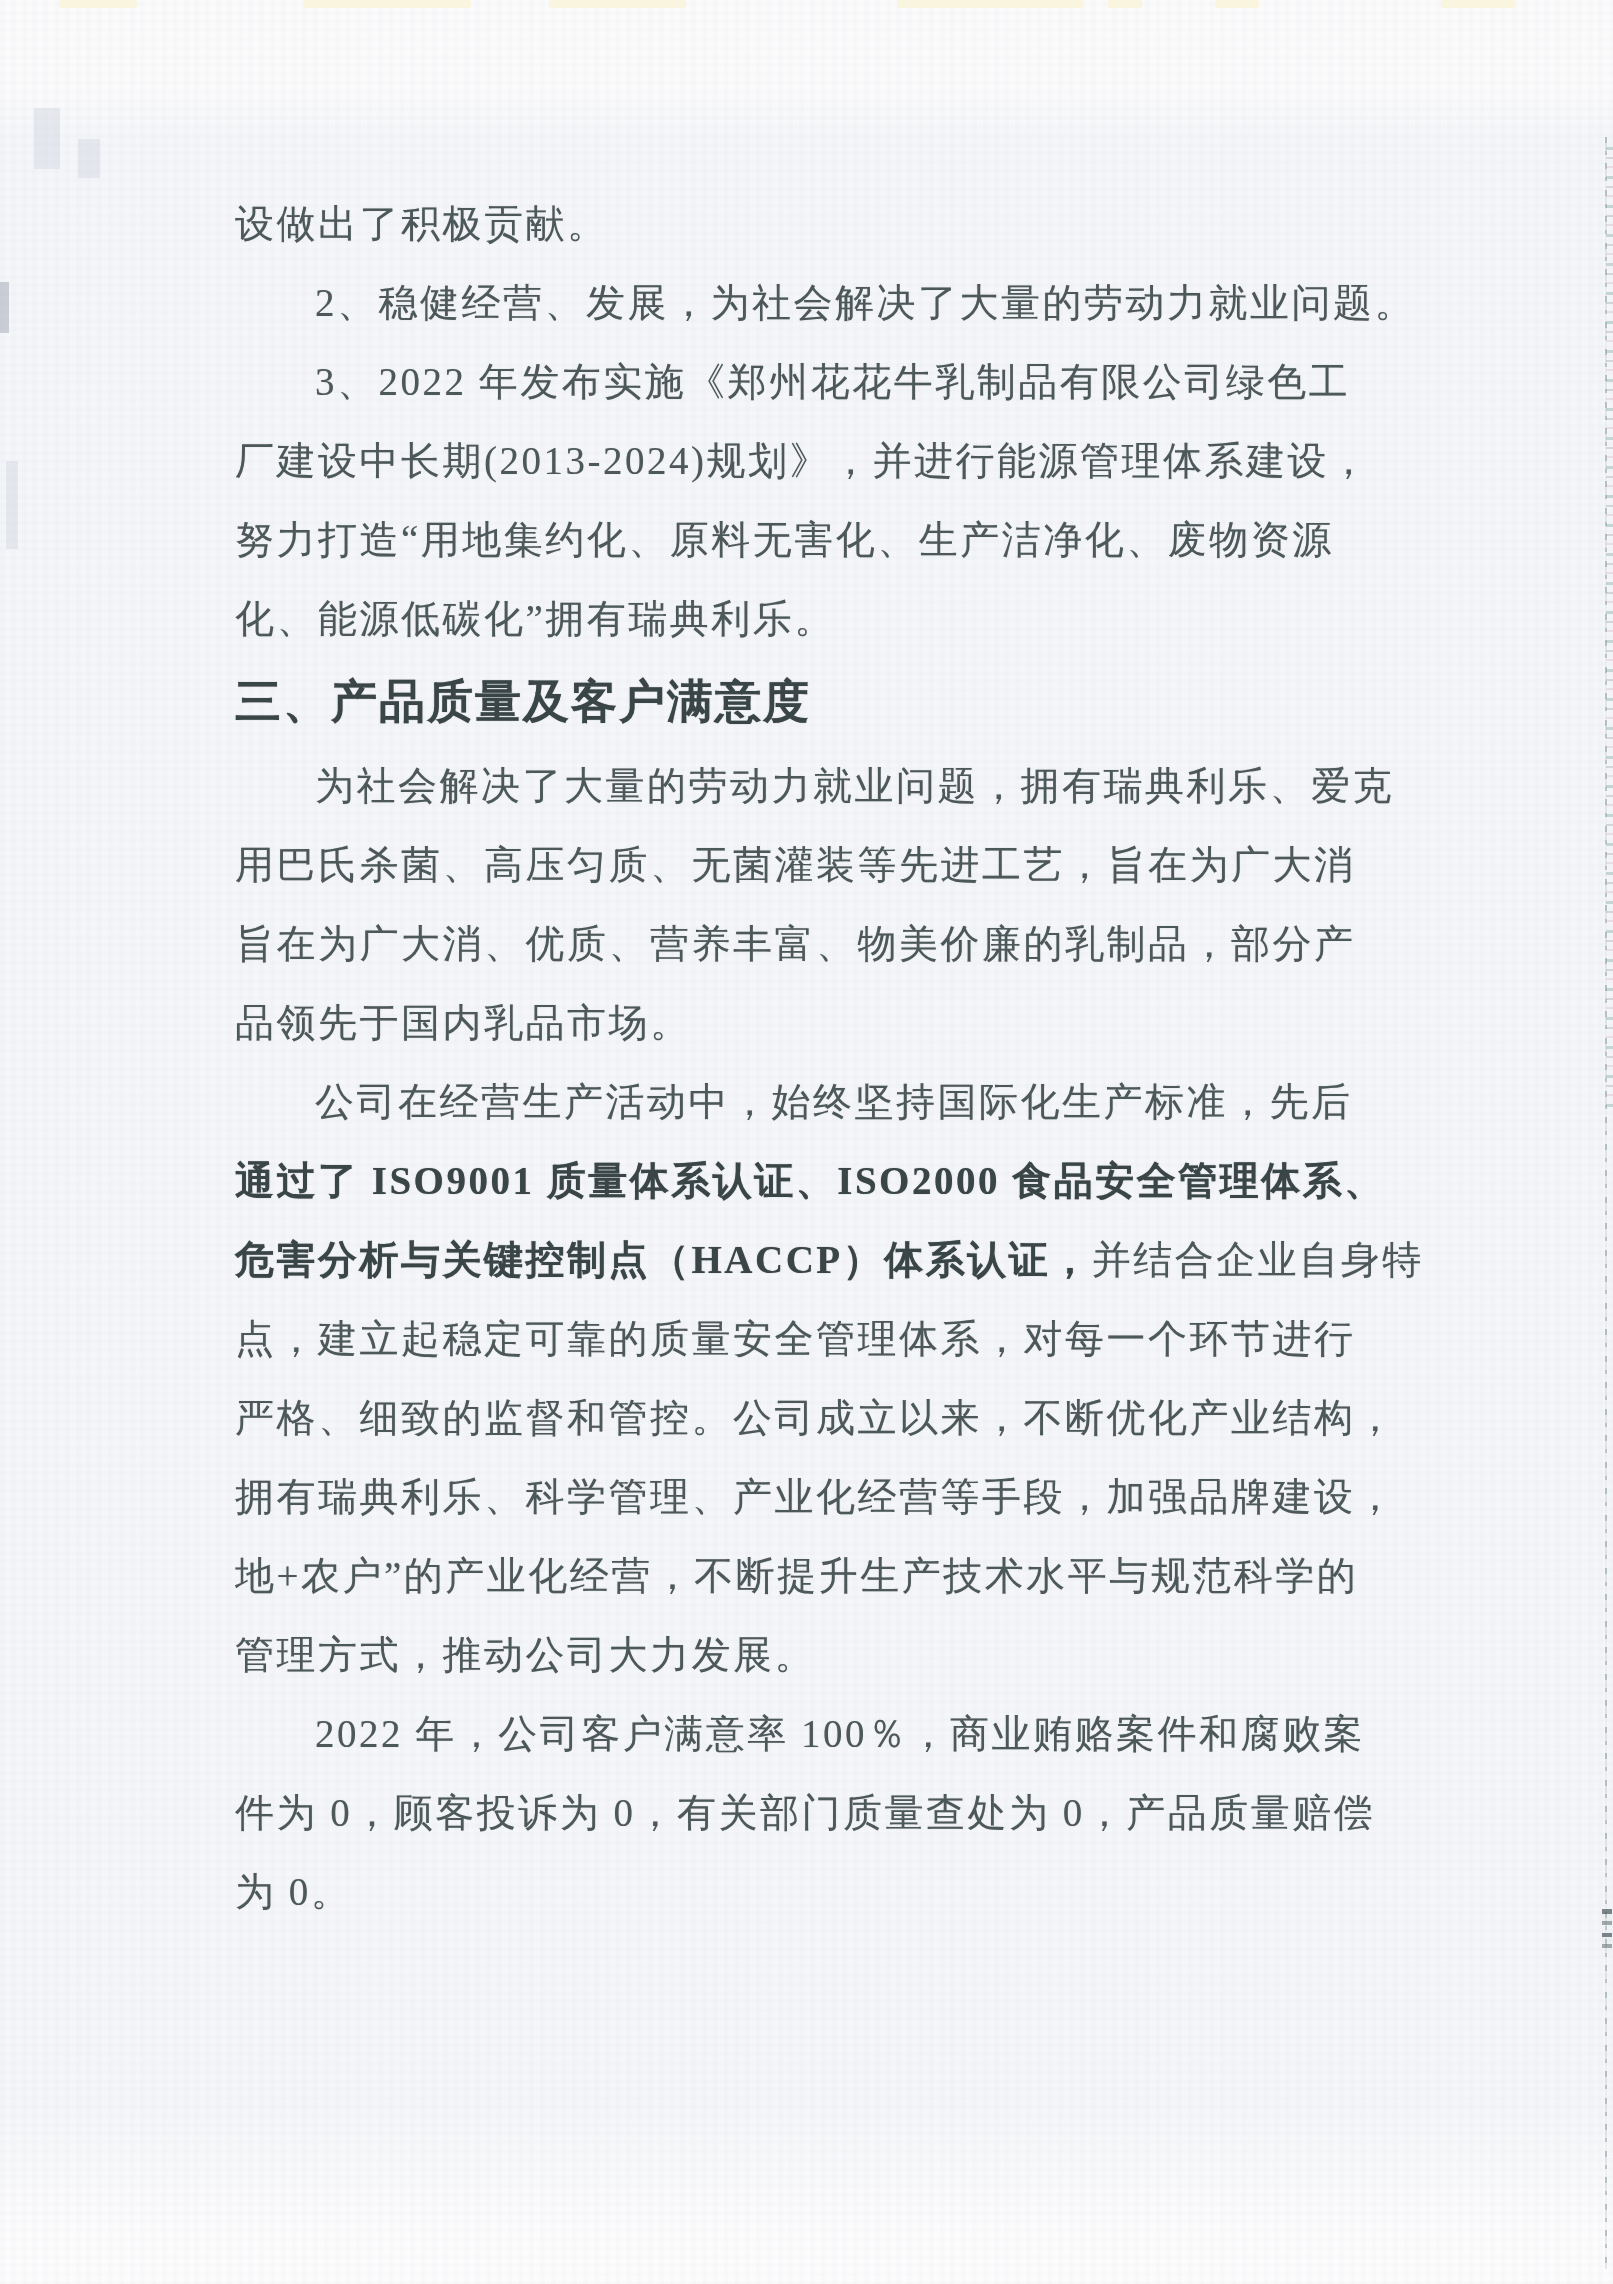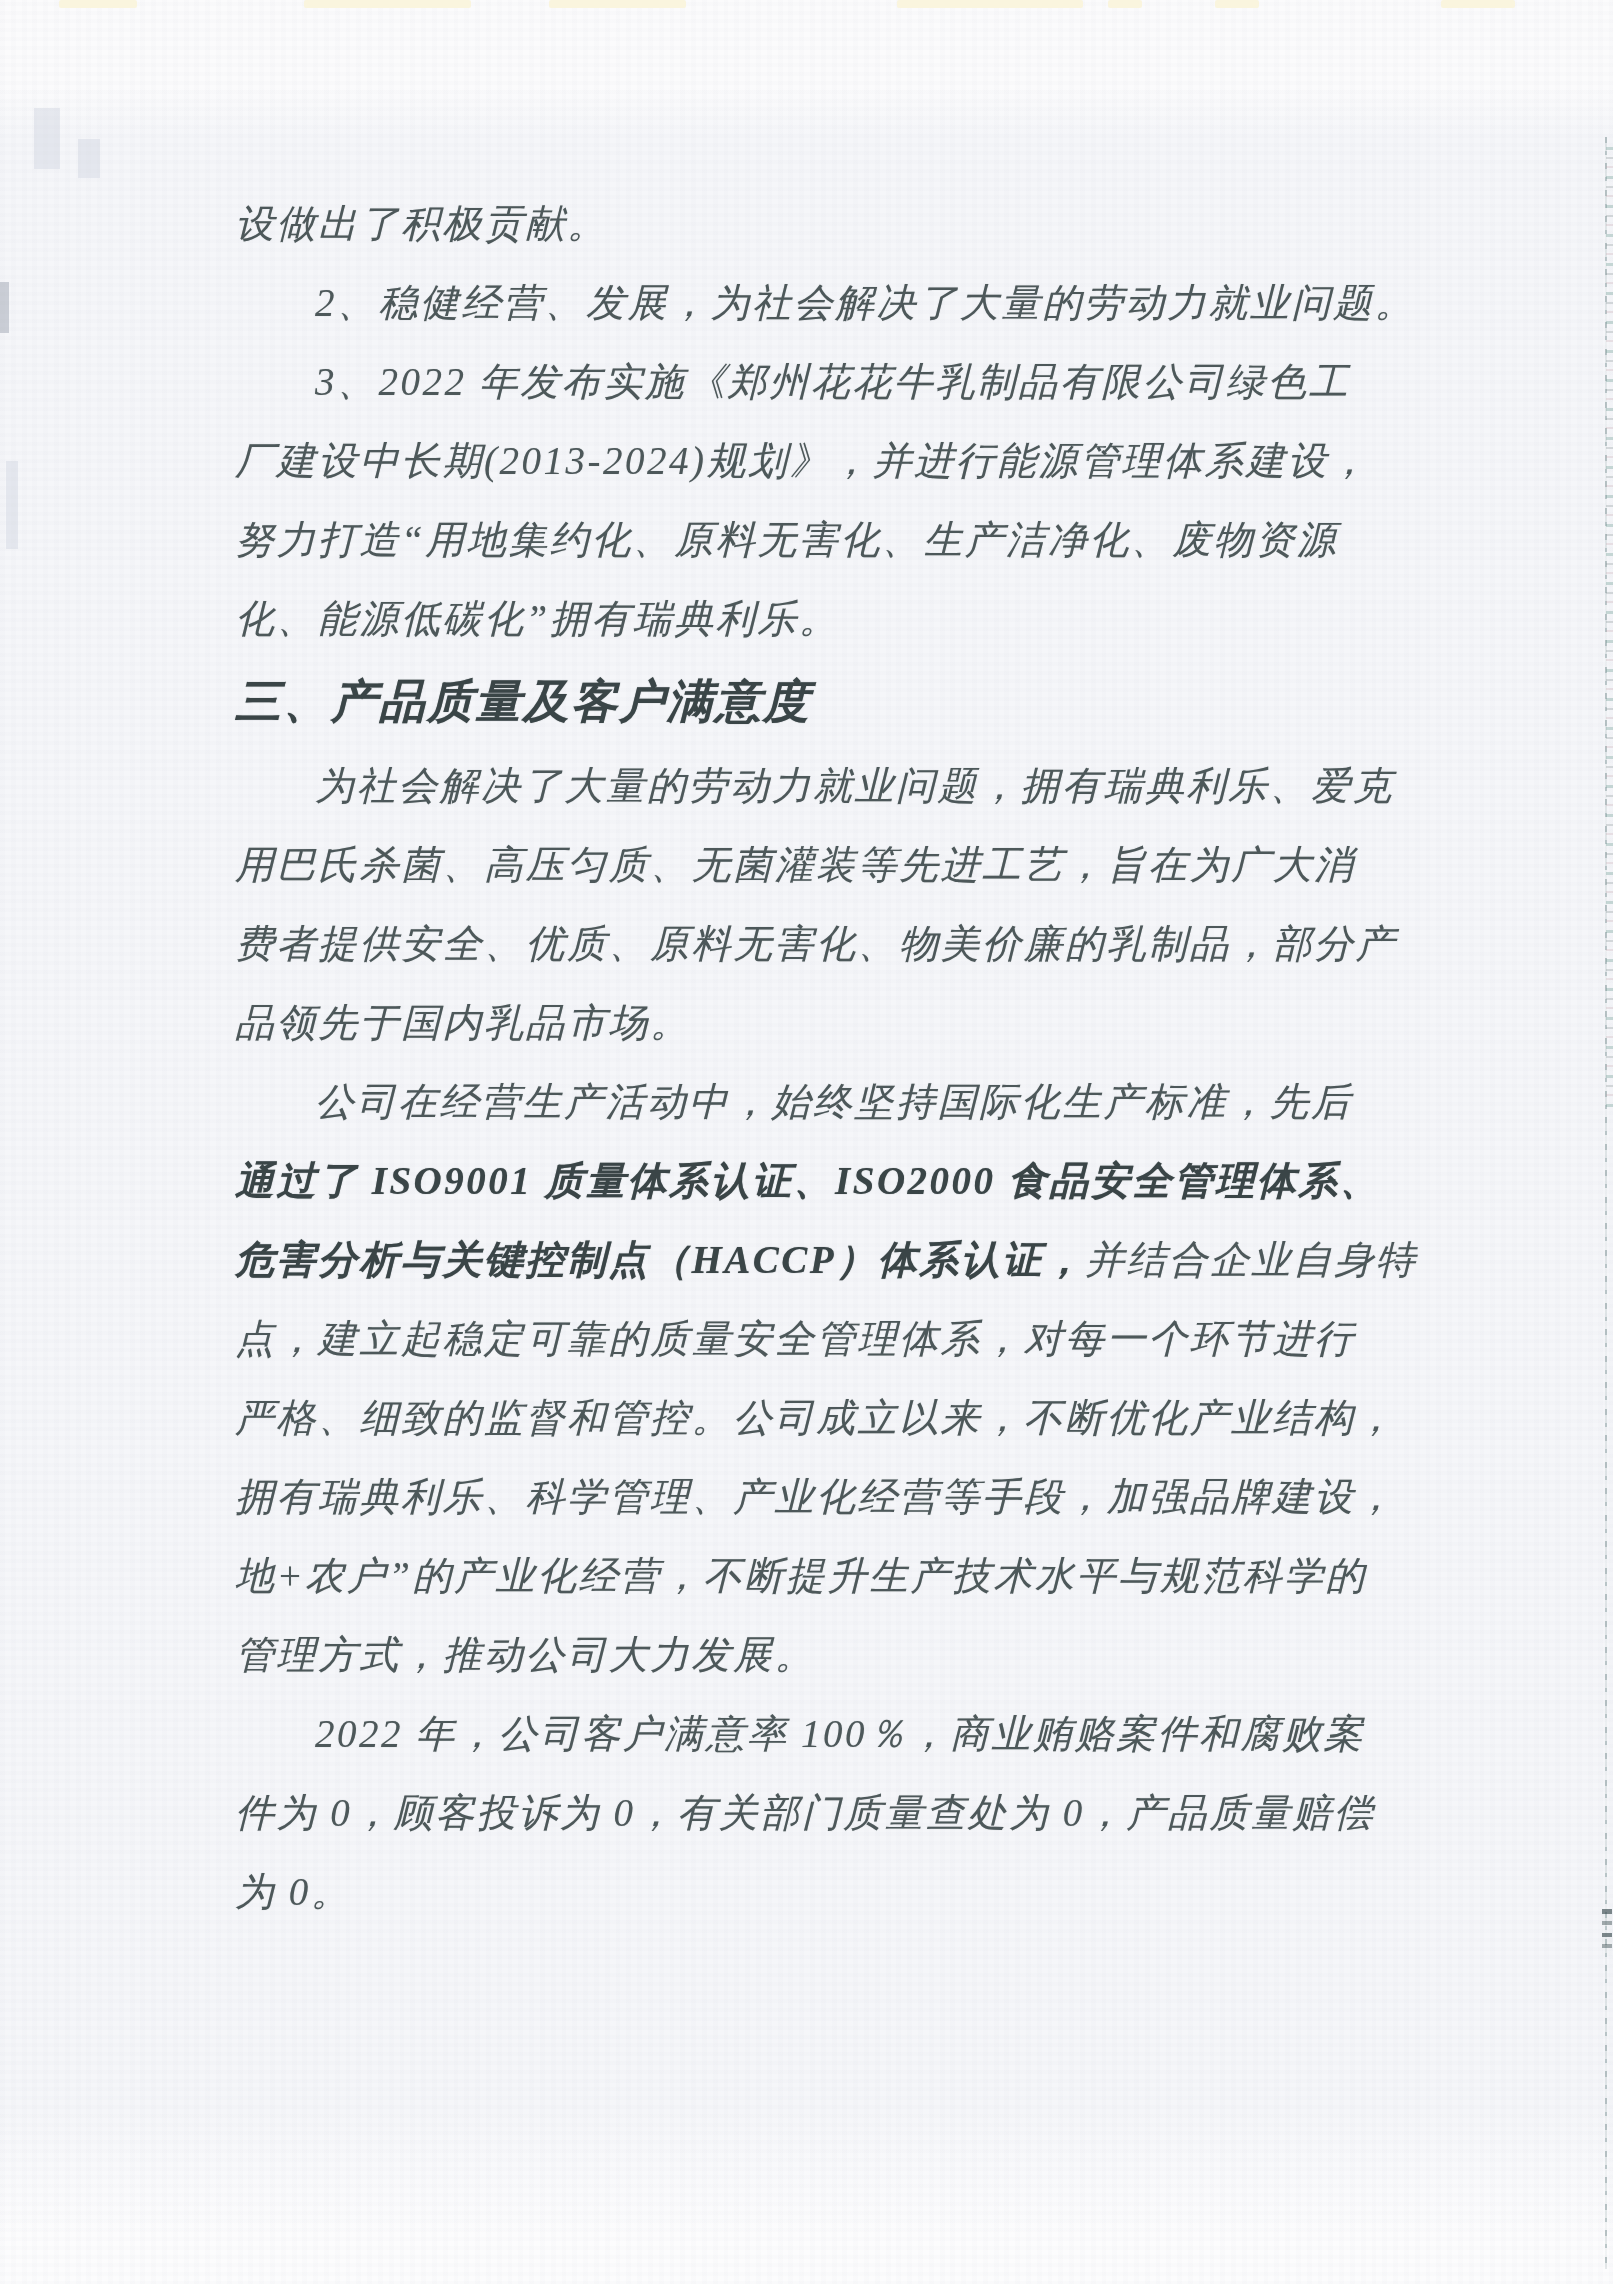--- a/index.html
+++ b/index.html
@@ -35,21 +35,20 @@
   .text-block {
     position: absolute;
     left: 235px;
     top: 184px;
     width: 1145px;
     color: #4d585a;
     text-shadow: 0 0 1px rgba(77,88,90,0.35);
   }
   .line {
     white-space: nowrap;
-    font-style: italic;
   }
   .line.body {
     height: 79px;
     line-height: 79px;
     font-size: 39px;
     letter-spacing: 2.5px;
   }
   .line.indent {
     padding-left: 80px;
   }
@@ -151,21 +150,21 @@
   <div class="text-block" id="text-block">
       <div class="line body"><span class="run">设做出了积极贡献。</span></div>
       <div class="line body indent"><span class="run">2、稳健经营、发展，为社会解决了大量的劳动力就业问题。</span></div>
       <div class="line body indent"><span class="run">3、2022 年发布实施《郑州花花牛乳制品有限公司绿色工</span></div>
       <div class="line body"><span class="run">厂建设中长期(2013-2024)规划》，并进行能源管理体系建设，</span></div>
       <div class="line body"><span class="run">努力打造“用地集约化、原料无害化、生产洁净化、废物资源</span></div>
       <div class="line body"><span class="run">化、能源低碳化”拥有瑞典利乐。</span></div>
       <div class="line heading"><span class="run bold">三、产品质量及客户满意度</span></div>
       <div class="line body indent"><span class="run">为社会解决了大量的劳动力就业问题，拥有瑞典利乐、爱克</span></div>
       <div class="line body"><span class="run">用巴氏杀菌、高压匀质、无菌灌装等先进工艺，旨在为广大消</span></div>
-      <div class="line body"><span class="run">费者提供安全、优质、原料无害化、物美价廉的乳制品，部分产</span></div>
+      <div class="line body"><span class="run">旨在为广大消、优质、营养丰富、物美价廉的乳制品，部分产</span></div>
       <div class="line body"><span class="run">品领先于国内乳品市场。</span></div>
       <div class="line body indent"><span class="run">公司在经营生产活动中，始终坚持国际化生产标准，先后</span></div>
       <div class="line body"><span class="run bold">通过了 ISO9001 质量体系认证、ISO2000 食品安全管理体系、</span></div>
       <div class="line body"><span class="run bold">危害分析与关键控制点（HACCP）体系认证，</span><span class="run">并结合企业自身特</span></div>
       <div class="line body"><span class="run">点，建立起稳定可靠的质量安全管理体系，对每一个环节进行</span></div>
       <div class="line body"><span class="run">严格、细致的监督和管控。公司成立以来，不断优化产业结构，</span></div>
       <div class="line body"><span class="run">拥有瑞典利乐、科学管理、产业化经营等手段，加强品牌建设，</span></div>
       <div class="line body"><span class="run">地+农户”的产业化经营，不断提升生产技术水平与规范科学的</span></div>
       <div class="line body"><span class="run">管理方式，推动公司大力发展。</span></div>
       <div class="line body indent"><span class="run">2022 年，公司客户满意率 100％，商业贿赂案件和腐败案</span></div>

